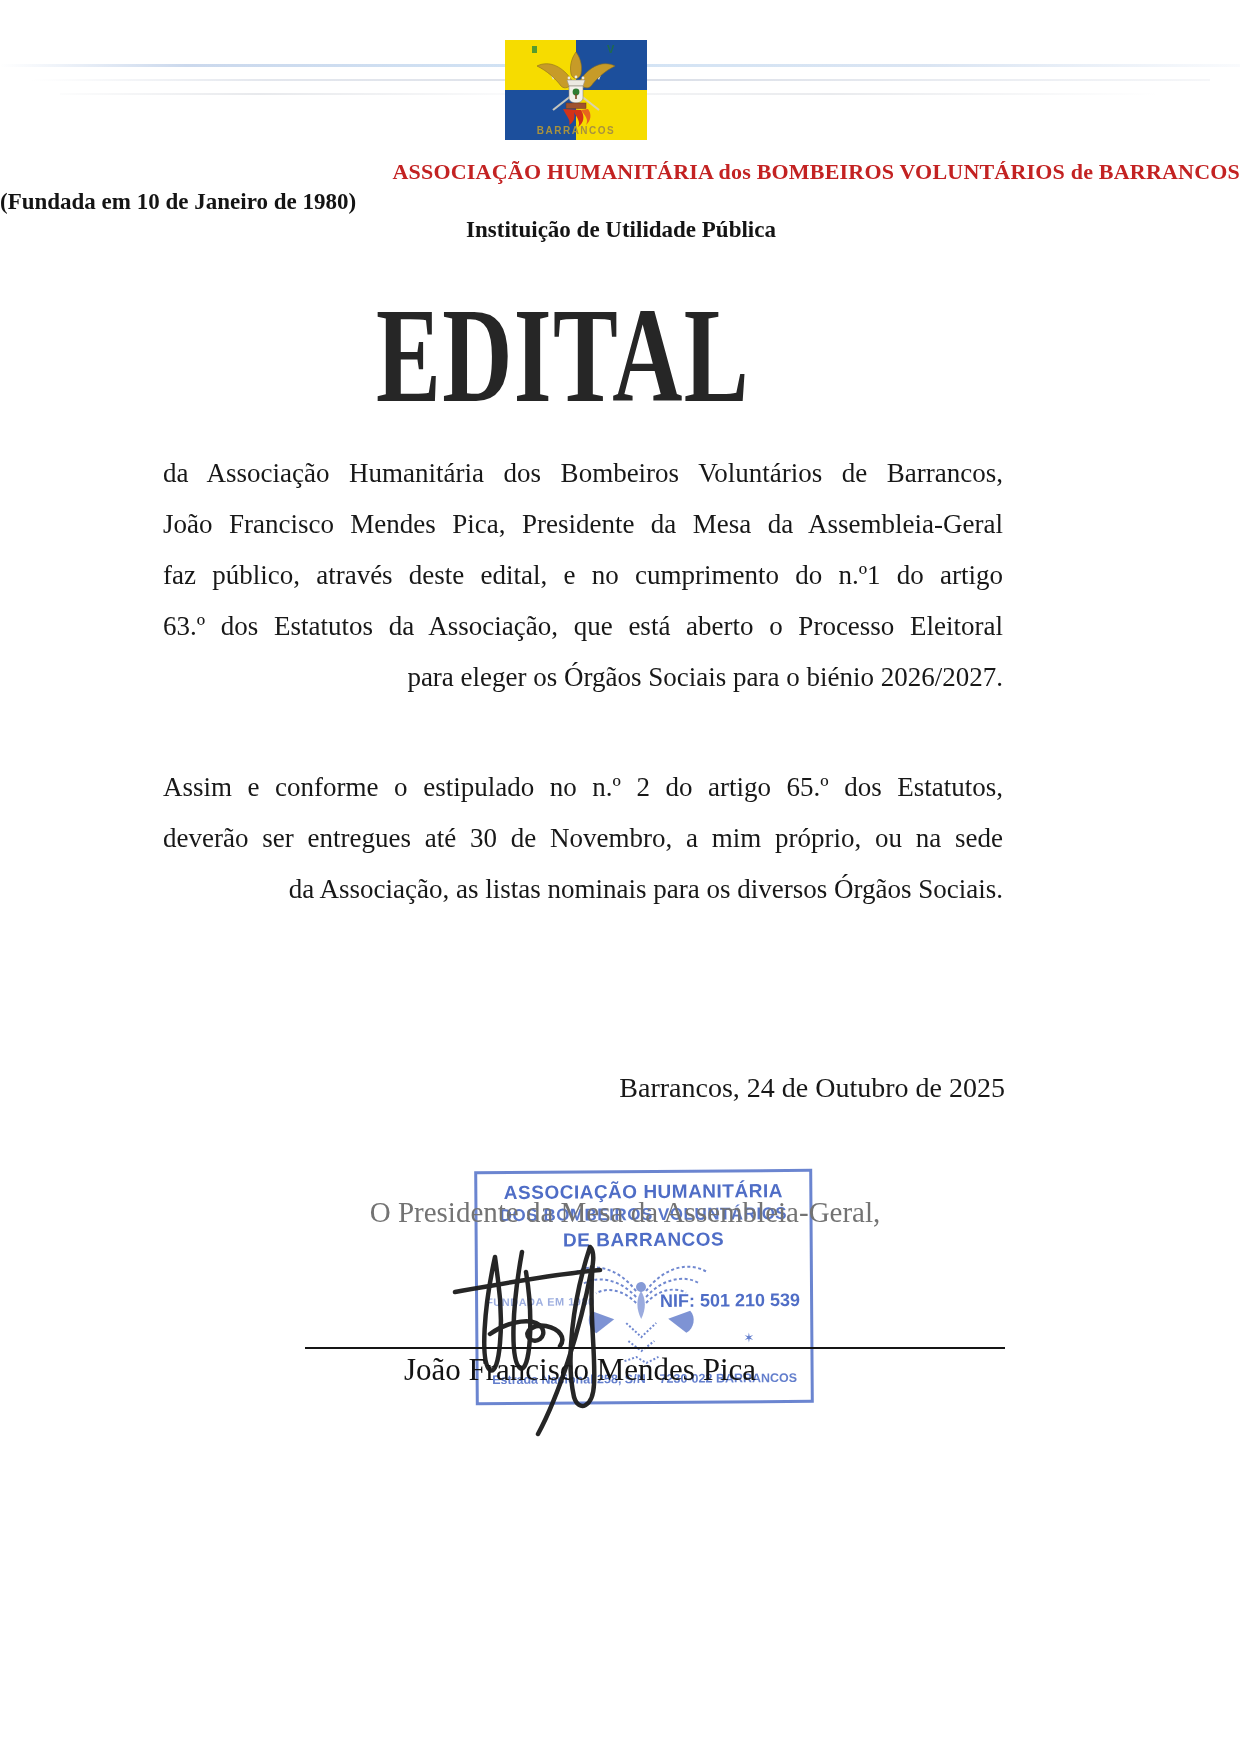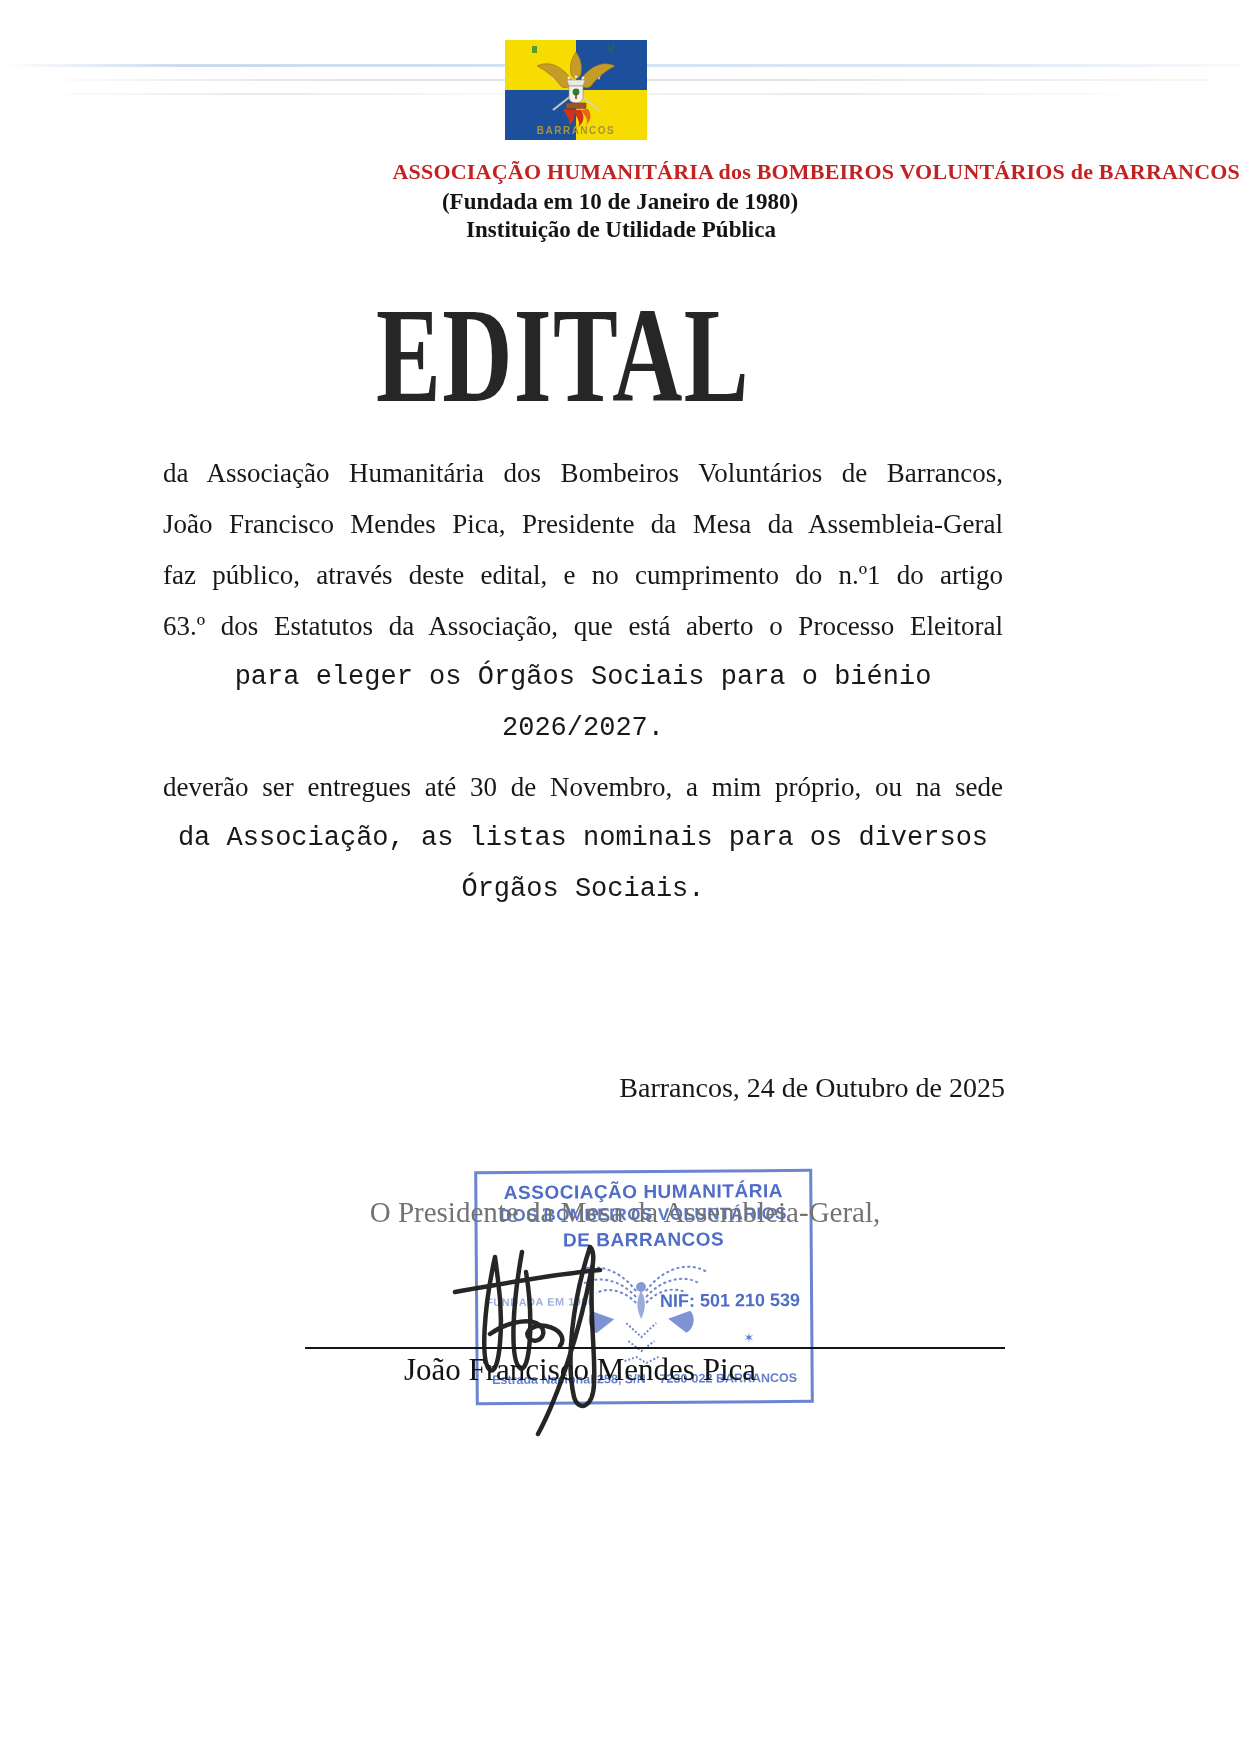--- a/index.html
+++ b/index.html
@@ -17,36 +17,36 @@
     background:linear-gradient(90deg,rgba(130,145,175,0) 0%,rgba(130,145,175,.22) 20%,rgba(130,145,175,.28) 55%,rgba(130,145,175,.08) 100%);}
   .scanline3{left:60px;top:93px;width:1100px;height:2px;
     background:linear-gradient(90deg,rgba(110,120,140,.02) 0%,rgba(110,120,140,.16) 18%,rgba(110,120,140,.04) 40%,rgba(110,120,140,.15) 70%,rgba(110,120,140,0) 100%);}
 
   
   .flag{left:505px;top:40px;width:142px;height:100px;}
 
   
   .org-name{left:0;top:159px;width:1240px;text-align:right;
     font-size:22px;font-weight:bold;color:#c32222;letter-spacing:.2px;}
-  .founded-line{left:0;top:189px;width:1240px;text-align:center;
+  .founded-line{left:0;top:189px;width:1240px;text-align:left;
     font-size:23px;font-weight:bold;color:#141414;}
   .status-line{left:1px;top:217px;width:1240px;text-align:center;
     font-size:23px;font-weight:bold;color:#141414;}
 
   
   .doc-title{left:0;top:288px;width:1126px;text-align:center;
     font-size:135px;font-weight:bold;color:#262626;line-height:1;
     transform:scaleX(.72);transform-origin:50% 50%;letter-spacing:2px;}
 
   
   .para{left:163px;width:840px;font-size:27px;line-height:51px;color:#181818;}
   .p1{top:448px;}
   .p2{top:762px;}
   .jline{text-align:justify;text-align-last:justify;}
-  .jline-last{text-align:center;font-family:Liberation Mono, monospace;}
+  .jline-last{text-align:right;}
 
   .dateline{left:165px;top:1072px;width:840px;text-align:right;font-size:28px;color:#181818;}
   .role-line{left:25px;top:1196px;width:1200px;text-align:center;font-size:29px;color:#737373;z-index:3;}
 
   
   .stamp{left:475px;top:1170px;width:332px;height:228px;
     border:3px solid rgba(58,92,192,.75);transform:rotate(-.4deg);
     font-family:"Liberation Sans", sans-serif;color:#3c5ec0;z-index:2;}
   .stamp-l1{left:0;top:8px;width:100%;text-align:center;font-size:19px;font-weight:bold;
     letter-spacing:.5px;opacity:.9;}
@@ -129,20 +129,21 @@
 
   <div class="abs para p1">
     <div class="jline">da Associação Humanitária dos Bombeiros Voluntários de Barrancos,</div>
     <div class="jline">João Francisco Mendes Pica, Presidente da Mesa da Assembleia-Geral</div>
     <div class="jline">faz público, através deste edital, e no cumprimento do n.º1 do artigo</div>
     <div class="jline">63.º dos Estatutos da Associação, que está aberto o Processo Eleitoral</div>
     <div class="jline-last">para eleger os Órgãos Sociais para o biénio 2026/2027.</div>
   </div>
 
   <div class="abs para p2">
+    <div class="jline">Assim e conforme o estipulado no n.º 2 do artigo 65.º dos Estatutos,</div>
     <div class="jline">deverão ser entregues até 30 de Novembro, a mim próprio, ou na sede</div>
     <div class="jline-last">da Associação, as listas nominais para os diversos Órgãos Sociais.</div>
   </div>
 
   <div class="abs dateline">Barrancos, 24 de Outubro de 2025</div>
 
   <div class="abs role-line">O Presidente da Mesa da Assembleia-Geral,</div>
 
   <div class="abs stamp">
     <div class="abs stamp-l1">ASSOCIAÇÃO HUMANITÁRIA</div>

